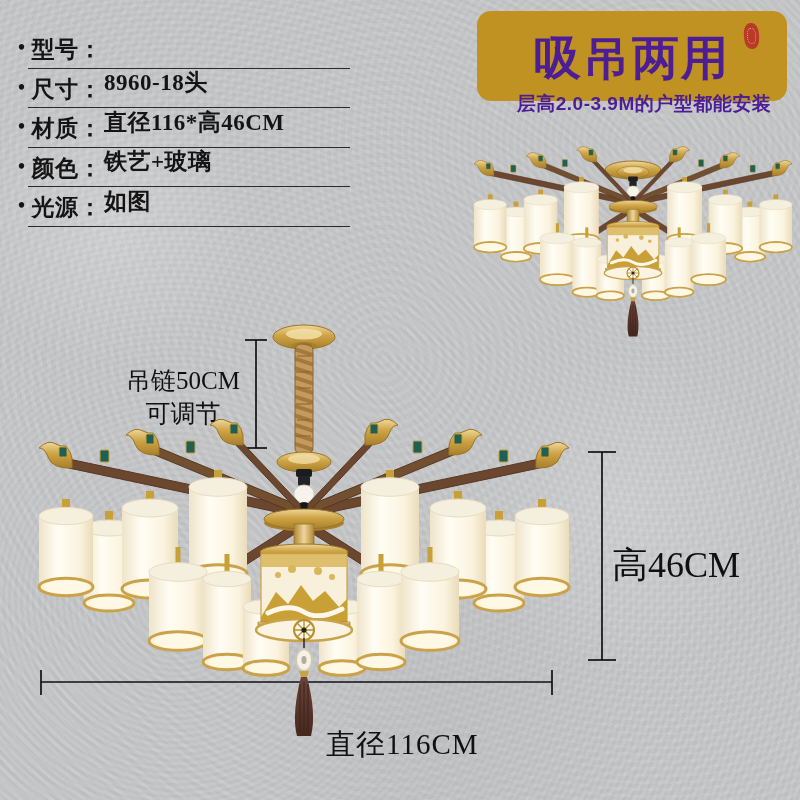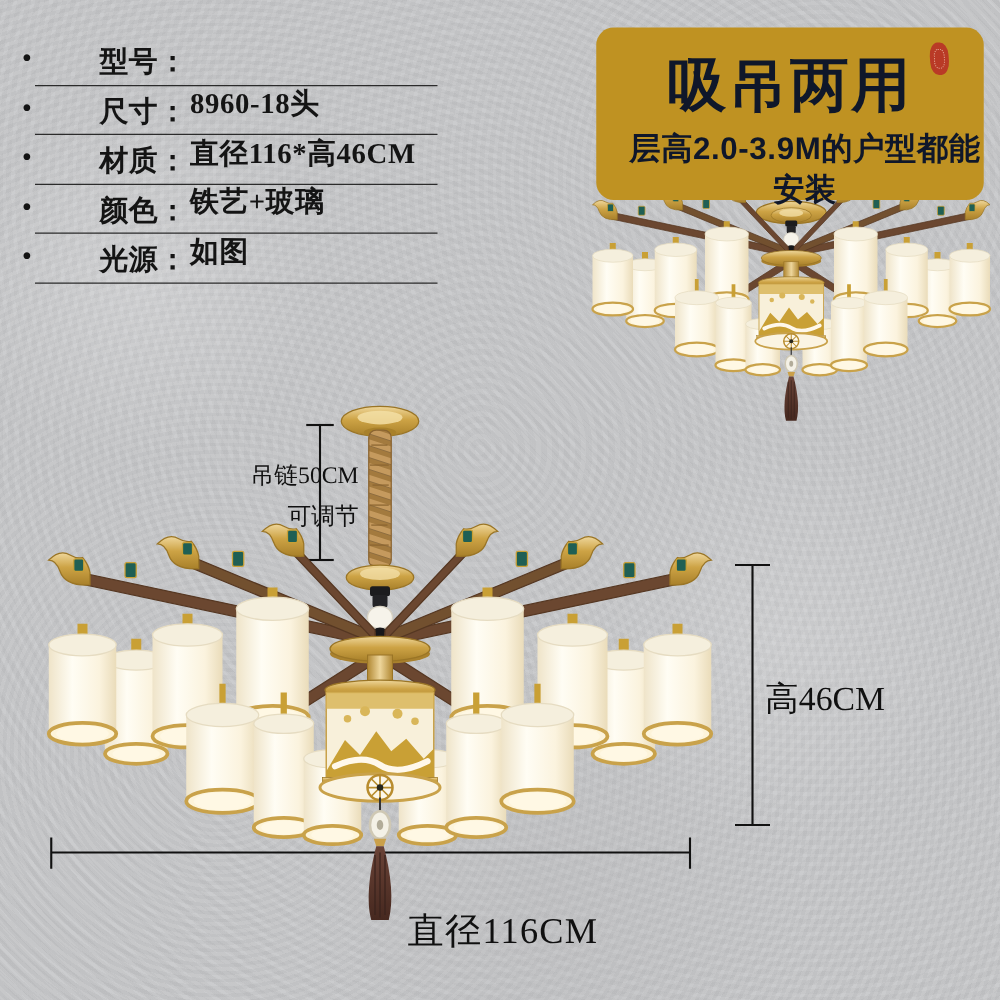--- a/index.html
+++ b/index.html
@@ -21,36 +21,36 @@
       repeating-radial-gradient(circle at 48% 45%, rgba(255,255,255,.035) 0 4px, rgba(120,120,122,.035) 4px 9px);
   }
   svg{position:absolute;left:0;top:0;}
   
   .specs{position:absolute;left:18px;top:34px;width:332px;}
   .spec-row{position:relative;height:39.5px;display:flex;align-items:flex-start;
     font-size:23px;font-weight:600;color:var(--ink);letter-spacing:.5px;}
   .spec-row::after{content:"";position:absolute;left:10px;right:0;bottom:5px;
     border-bottom:1.6px solid #2b2b2b;}
   .spec-bullet{font-size:20px;margin:1px 6px 0 0;line-height:1.2;}
-  .spec-label{white-space:nowrap;margin-left:48px;}
+  .spec-label{white-space:nowrap;}
   .spec-value{white-space:nowrap;margin-left:2px;margin-top:33px;}
   
-  .banner{position:absolute;left:477px;top:22px;width:310px;height:138px;
-    background:var(--banner-gold);border-radius:14px;text-align:center;color:#0f172a;}
+  .banner{position:absolute;left:477px;top:11px;width:310px;height:90px;
+    background:var(--banner-gold);border-radius:14px;text-align:center;color:#4c1d95;}
   .banner-title{margin-top:22px;font-size:47px;font-weight:700;letter-spacing:2px;line-height:1.1;}
-  .banner-sub{margin-top:6px;font-size:25px;font-weight:700;letter-spacing:.5px;
+  .banner-sub{margin-top:6px;font-size:19px;font-weight:700;letter-spacing:.5px;
     font-family:"Liberation Sans","DejaVu Sans",sans-serif;padding-left:24px;}
   .banner-seal{position:absolute;right:28px;top:12px;width:15px;height:26px;
     background:var(--seal-red);border-radius:45%/40%;transform:rotate(-4deg);}
   .banner-seal::after{content:"";position:absolute;left:3px;top:5px;right:3px;bottom:5px;
     border:1px dotted rgba(255,240,220,.55);border-radius:40%;}
   
   .note{position:absolute;color:#101010;font-weight:500;}
-  .note-chain{left:126px;top:364px;width:114px;text-align:right;font-size:19px;line-height:33px;margin-left:47px;}
-  .note-height{left:612px;top:541px;font-size:27px;}
+  .note-chain{left:126px;top:364px;width:114px;text-align:center;font-size:25px;line-height:33px;}
+  .note-height{left:612px;top:541px;font-size:36px;}
   .note-diameter{left:326px;top:725px;font-size:29px;letter-spacing:1px;}
 </style>
 </head>
 <body>
 
 <div class="stage">
 
   <svg width="800" height="800" viewBox="0 0 800 800">
     <defs>
       <linearGradient id="goldV" x1="0" y1="0" x2="0" y2="1">

